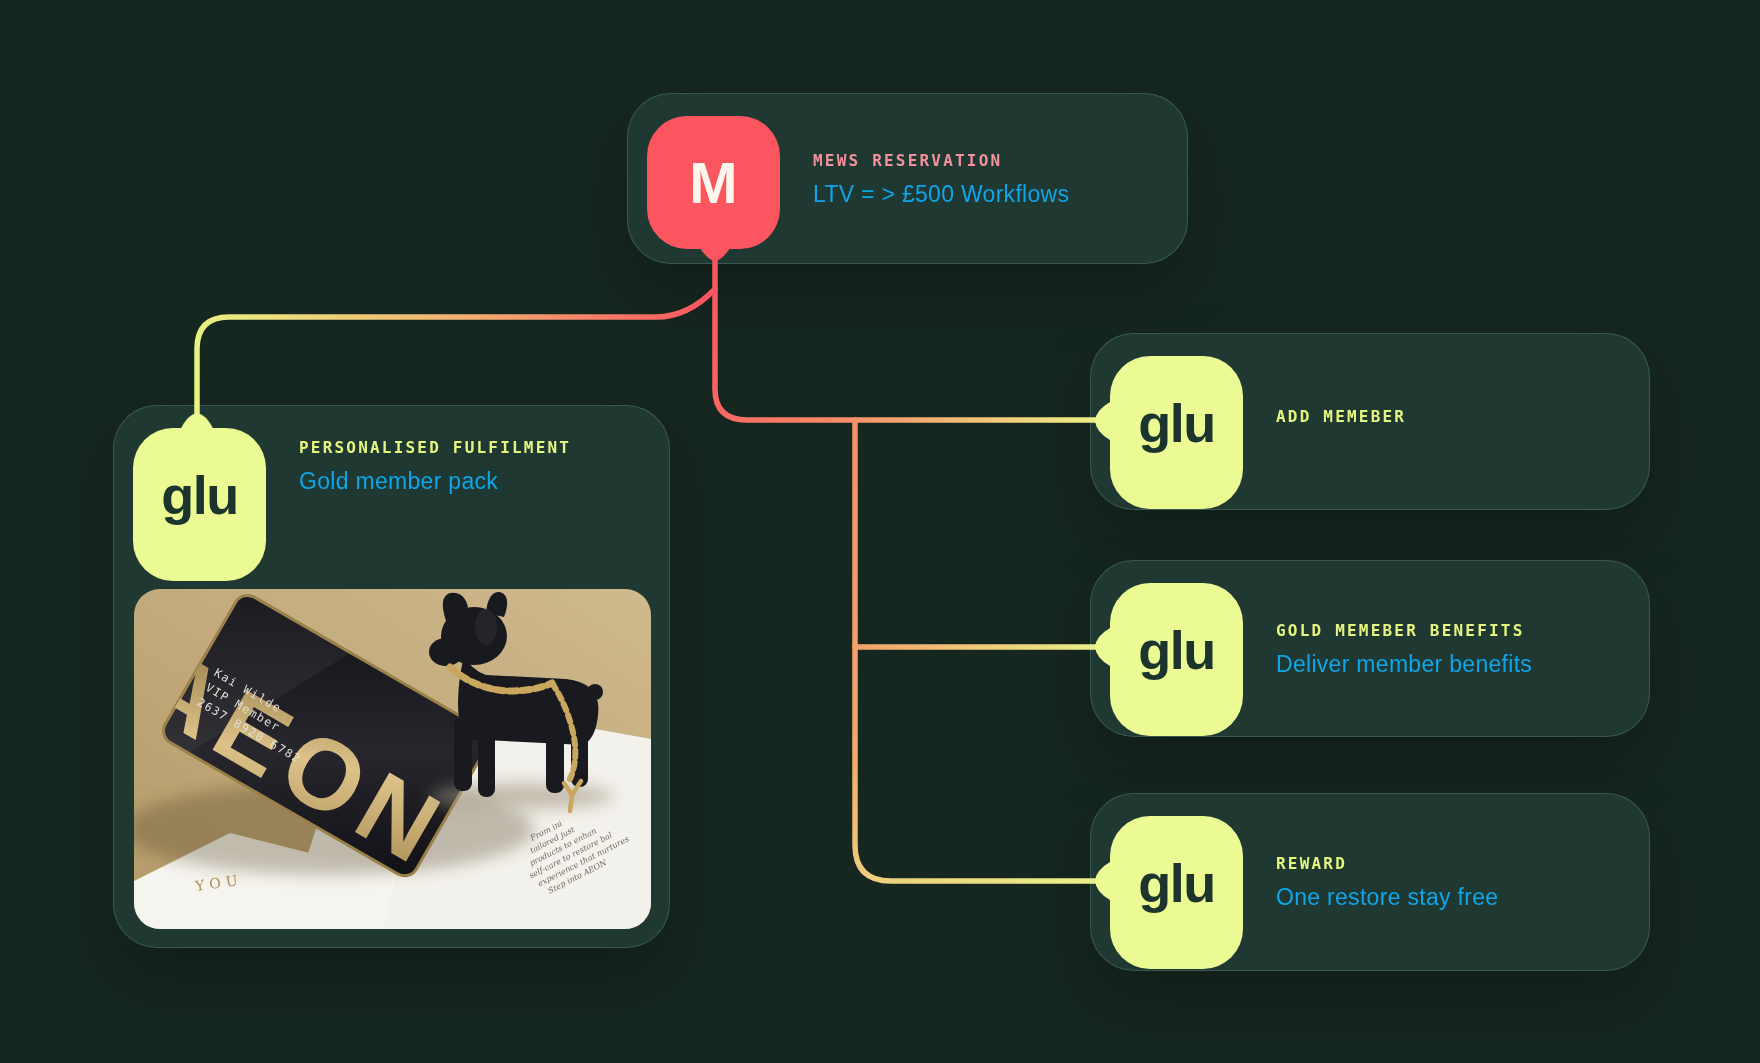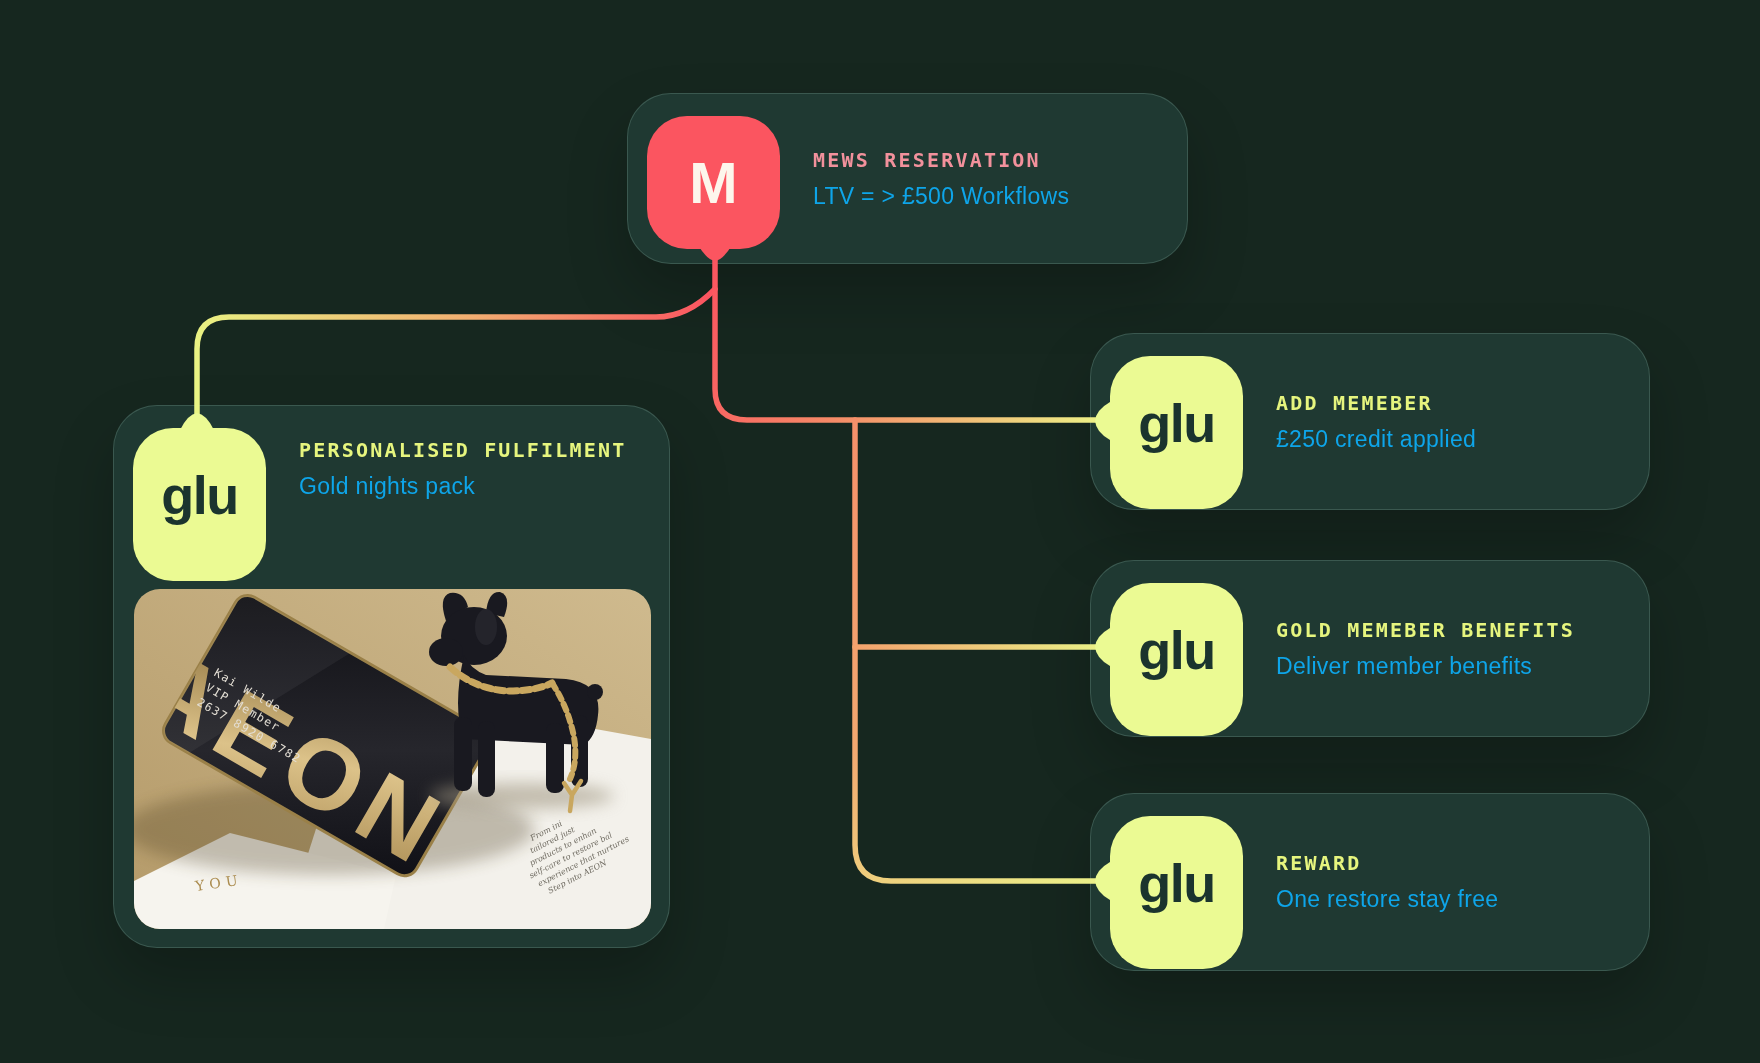--- a/index.html
+++ b/index.html
@@ -8,21 +8,21 @@
   .node{position:absolute;background:#1F3932;border:1.5px solid rgba(124,163,150,.30);
         border-radius:44px;box-shadow:0 30px 60px rgba(0,0,0,.22);z-index:2;box-sizing:border-box;}
   .badge{position:absolute;left:19px;top:22px;width:133px;height:133px;border-radius:40px;
          display:flex;align-items:center;justify-content:center;z-index:4;}
   .badge-m{background:#FB5560;color:#FDF6EC;font-weight:700;font-size:58px;}
   .badge-glu{background:#EBFA93;color:#1B342E;font-weight:700;font-size:54px;letter-spacing:-1.5px;
              padding-bottom:20px;}
   .texts{position:absolute;left:185px;top:50%;transform:translateY(-50%);}
   .texts.static{top:32px;transform:none;}
   .n-title{font-family:"DejaVu Sans Mono","Liberation Mono",monospace;font-weight:700;
-           font-size:20px;letter-spacing:2.2px;color:#E6F57E;margin-bottom:11px;white-space:nowrap;}
+           font-size:16px;letter-spacing:2.2px;color:#E6F57E;margin-bottom:11px;white-space:nowrap;}
   .n-title.pink{color:#F2919C;}
   .n-sub{font-size:23px;font-weight:400;color:#0ea5e9;letter-spacing:.3px;white-space:nowrap;}
   .connectors{position:absolute;left:0;top:0;z-index:3;pointer-events:none;}
   .photo{position:absolute;left:20px;top:183px;width:517px;height:340px;border-radius:26px;
          overflow:hidden;z-index:4;}
 </style>
 </head>
 <body>
 
 <div class="stage">
@@ -71,21 +71,20 @@
       <div class="n-sub">LTV = &gt; £500 Workflows</div>
     </div>
   </section>
 
   <section class="node" style="left:1090px;top:333px;width:560px;height:177px;">
     <div class="badge badge-glu">
       <span>glu</span>
     </div>
     <div class="texts">
       <div class="n-title">ADD MEMEBER</div>
-      <div class="n-sub">£250 credit applied</div>
     </div>
   </section>
 
   <section class="node" style="left:1090px;top:560px;width:560px;height:177px;">
     <div class="badge badge-glu">
       <span>glu</span>
     </div>
     <div class="texts">
       <div class="n-title">GOLD MEMEBER BENEFITS</div>
       <div class="n-sub">Deliver member benefits</div>
@@ -101,21 +100,21 @@
       <div class="n-sub">One restore stay free</div>
     </div>
   </section>
 
   <section class="node" style="left:113px;top:405px;width:557px;height:543px;">
     <div class="badge badge-glu">
       <span>glu</span>
     </div>
     <div class="texts static">
       <div class="n-title">PERSONALISED FULFILMENT</div>
-      <div class="n-sub">Gold nights pack</div>
+      <div class="n-sub">Gold member pack</div>
     </div>
 
     <div class="photo">
       <svg width="517" height="340" viewBox="0 0 517 340">
         <defs>
           <linearGradient id="tanGrad" x1="0" y1="1" x2="1" y2="0">
             <stop offset="0" stop-color="#B49A69"></stop>
               <stop offset="1" stop-color="#CFBA8E"></stop>
           </linearGradient>
           <linearGradient id="cardFace" x1="0" y1="0" x2="1" y2="1">

